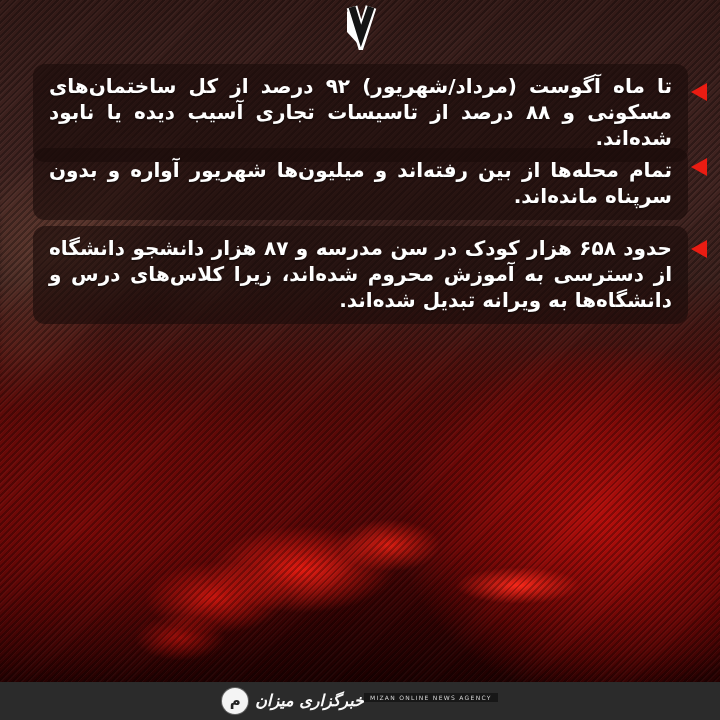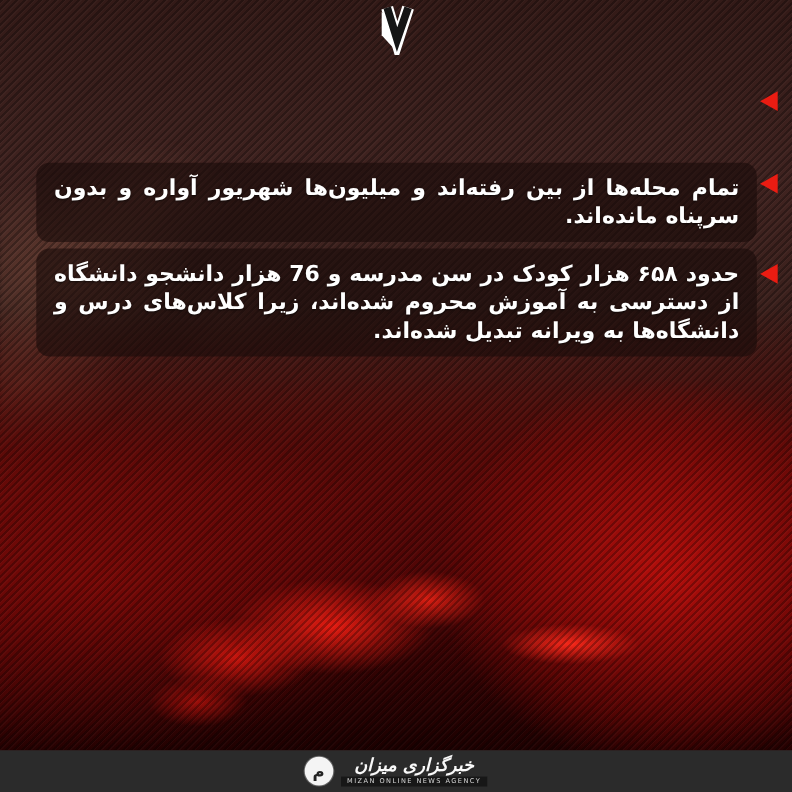--- a/index.html
+++ b/index.html
@@ -67,48 +67,51 @@
   .footer-bar{
     position:absolute;left:0;top:682px;width:720px;height:38px;
     background:#2b2b2b;display:flex;align-items:center;justify-content:center;
   }
   .agency-logo{display:flex;align-items:center;gap:7px;}
   .agency-circle{
     width:26px;height:26px;border-radius:50%;background:#f4f4f4;color:#232323;
     display:flex;align-items:center;justify-content:center;
     font-size:15px;font-weight:bold;box-shadow:0 0 0 1px rgba(255,255,255,0.25);
   }
-  .agency-col{display:flex;flex-direction:column;align-items:center;}
+  .agency-col{display:flex;align-items:flex-start;}
   .agency-fa{color:#fafafa;font-size:16px;font-weight:bold;font-style:italic;direction:rtl;line-height:18px;}
   .agency-en{color:#d8d8d8;font-size:6px;letter-spacing:1.3px;background:#171717;padding:1px 6px;margin-top:1px;white-space:nowrap;}
 </style>
 </head>
 <body>
 
 <div class="stage">
 
   <div class="smoke"></div>
   <div class="photo"></div>
   <div class="stripes"></div>
 
   <svg class="emblem" viewBox="0 0 40 48">
     <polygon points="7,9 18,19 18,42 7,30" fill="#ffffff"></polygon>
     <path d="M12 5 L21 36 L31 5" stroke="#ffffff" stroke-width="11" fill="none" stroke-linejoin="miter"></path>
     <path d="M12 5 L21 34 L31 5" stroke="#151515" stroke-width="7" fill="none" stroke-linejoin="miter"></path>
   </svg>
 
+  <div class="bullet-box box-1">
+    <span>تا ماه آگوست (مرداد/شهریور) ۹۲ درصد از کل ساختمان‌های مسکونی و ۸۸ درصد از تاسیسات تجاری آسیب دیده یا نابود شده‌اند.</span>
+  </div>
   <div class="tri tri-1"></div>
 
   <div class="bullet-box box-2">
     <span>تمام محله‌ها از بین رفته‌اند و میلیون‌ها شهریور آواره و بدون سرپناه مانده‌اند.</span>
   </div>
   <div class="tri tri-2"></div>
 
   <div class="bullet-box box-3">
-    <span>حدود ۶۵۸ هزار کودک در سن مدرسه و 76 هزار دانشجو دانشگاه از دسترسی به آموزش محروم شده‌اند، زیرا کلاس‌های درس و دانشگاه‌ها به ویرانه تبدیل شده‌اند.</span>
+    <span>حدود ۶۵۸ هزار کودک در سن مدرسه و ۸۷ هزار دانشجو دانشگاه از دسترسی به آموزش محروم شده‌اند، زیرا کلاس‌های درس و دانشگاه‌ها به ویرانه تبدیل شده‌اند.</span>
   </div>
   <div class="tri tri-3"></div>
 
   <div class="footer-bar">
     <div class="agency-logo">
       <div class="agency-circle">
         <span>م</span>
       </div>
       <div class="agency-col">
         <div class="agency-fa">خبرگزاری میزان</div>

